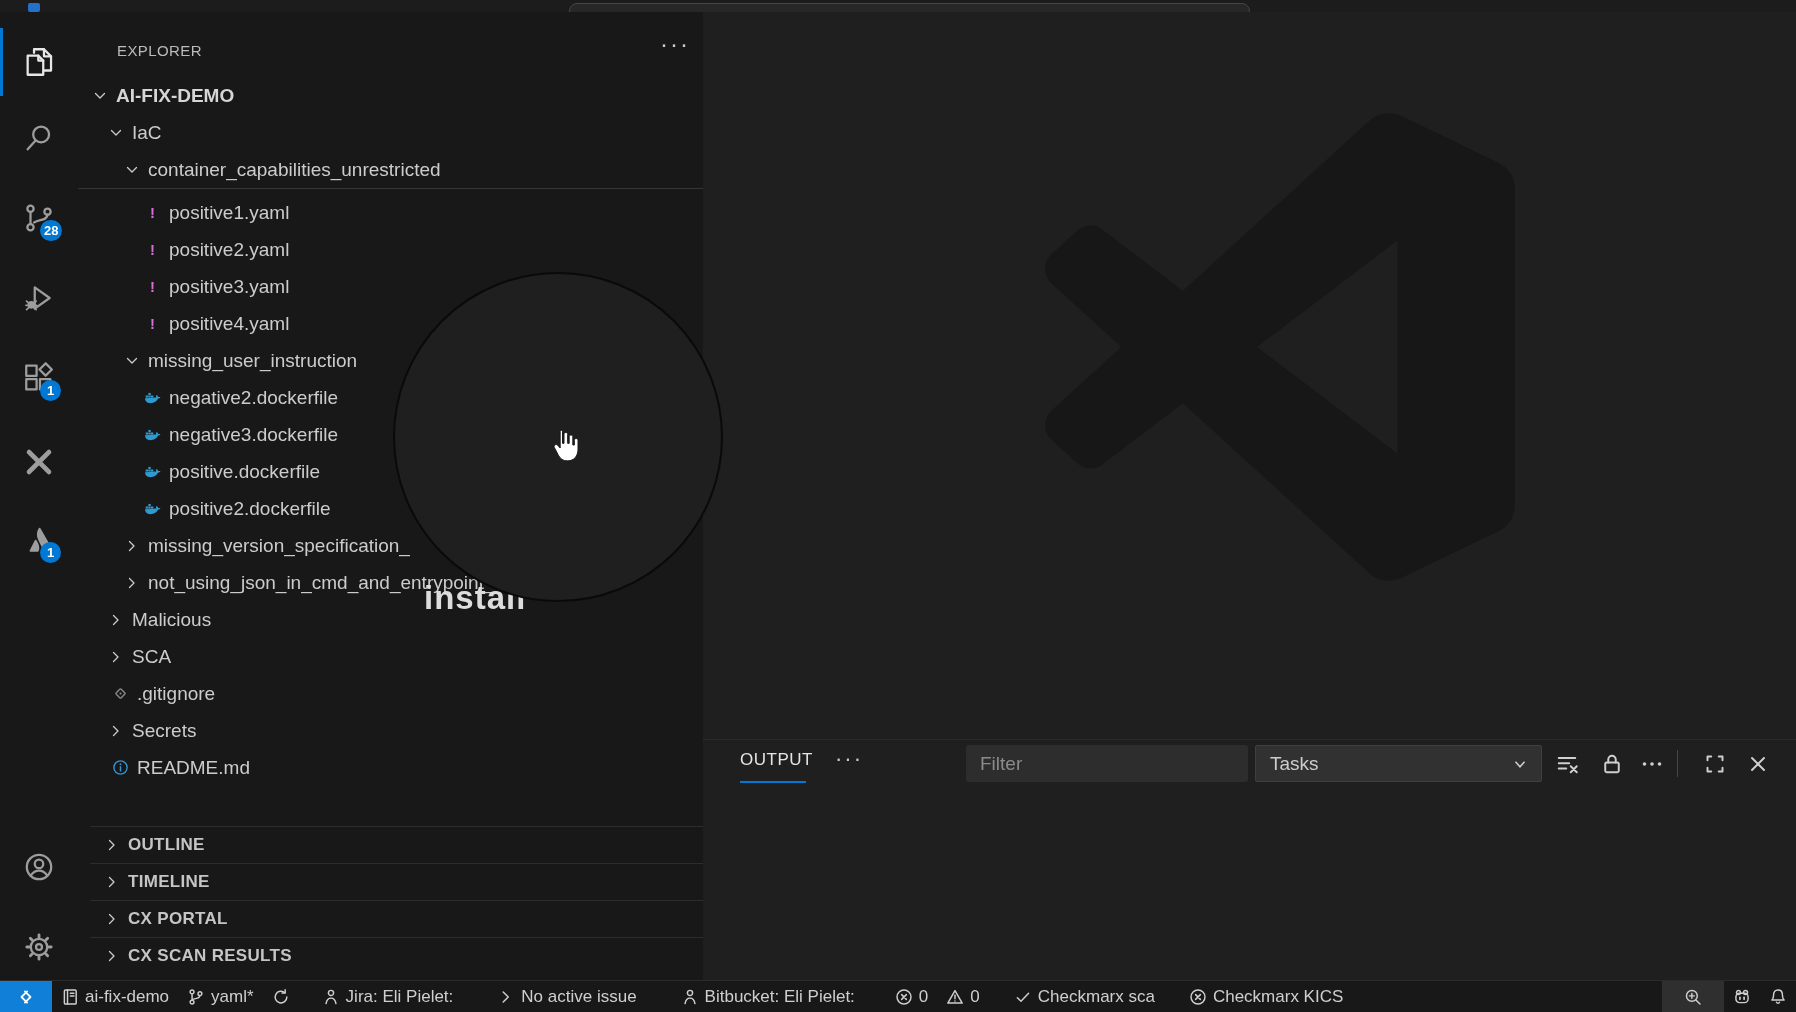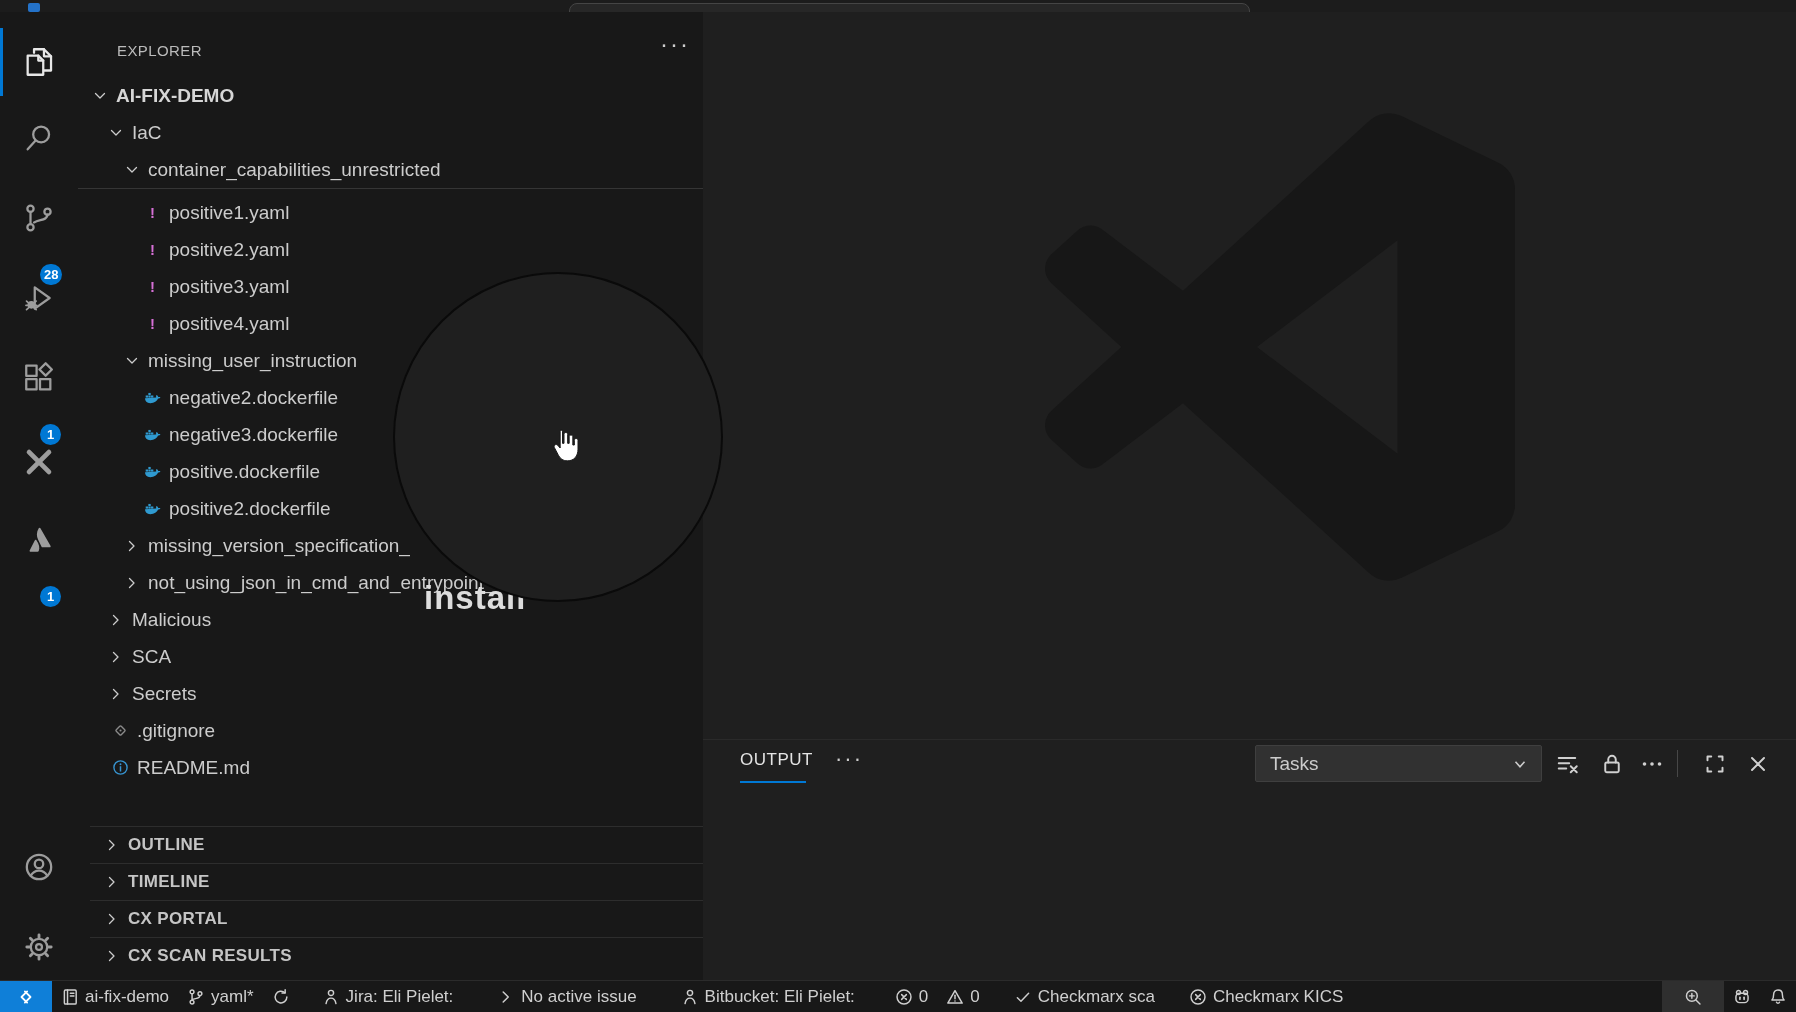--- a/index.html
+++ b/index.html
@@ -14,21 +14,21 @@
     background:#272727; border:1px solid #454545; border-radius:8px 8px 0 0; }
 
   
   #activitybar { position:absolute; left:0; top:12px; width:78px; height:968px; background:#181818; }
   .ab-item { position:absolute; left:0; width:78px; height:48px; cursor:pointer; }
   .ab-item .ab-icon { position:absolute; left:22px; top:7px; width:34px; height:34px; color:#9d9d9d; }
   .ab-item.active .ab-icon { color:#e7e7e7; }
   .ab-item.active .ab-bar { position:absolute; left:0; top:-10px; width:3px; height:68px; background:#0078d4; }
   .ab-badge { position:absolute; left:40px; top:26px; min-width:21px; height:21px; padding:0 4px;
     border-radius:11px; background:#0078d4; color:#ffffff; font-size:13px; font-weight:700;
-    display:flex; align-items:center; justify-content:center;margin-top:44px; }
+    display:flex; align-items:center; justify-content:center; }
   .ab-icon svg { width:100%; height:100%; }
 
   
   #sidebar { position:absolute; left:78px; top:12px; width:625px; height:968px; background:#181818; overflow:hidden; }
   #explorer-title { position:absolute; left:39px; top:30px; font-size:15px; letter-spacing:.4px; color:#bbbbbb; }
   #explorer-more { position:absolute; left:580px; top:18px; width:34px; height:28px; color:#cccccc;
     font-size:24px; letter-spacing:2px; text-align:center; cursor:pointer; }
   #tree-sticky { position:absolute; left:0; top:65px; width:625px; border-bottom:1px solid #353535; }
   #tree-rows { position:absolute; left:0; top:182px; width:625px; }
   .trow { position:relative; height:37px; display:flex; align-items:center; cursor:pointer; font-size:19px; color:#cccccc; white-space:nowrap; }
@@ -306,36 +306,36 @@
           <span class="tlabel">Malicious</span>
         </div>
         <div class="trow" style="padding-left: 30px; align-items: center;">
           <span class="twist">
             <svg viewBox="0 0 16 16" fill="none" stroke="currentColor" stroke-width="1.3" stroke-linecap="round" stroke-linejoin="round">
               <path d="M5.5 3.5 10 8l-4.5 4.5"></path>
             </svg>
           </span>
           <span class="tlabel">SCA</span>
         </div>
-        <div class="trow" style="padding-left: 30px;">
-          <span class="twist">
-            <svg viewBox="0 0 16 16" fill="none" stroke="currentColor" stroke-width="1.3" stroke-linecap="round" stroke-linejoin="round">
-              <path d="M5.5 3.5 10 8l-4.5 4.5"></path>
-            </svg>
-          </span>
-          <span class="tlabel">Secrets</span>
-        </div>
         <div class="trow" style="padding-left: 34px;">
           <span class="ticon">
             <svg viewBox="0 0 16 16" fill="none" stroke="currentColor" stroke-width="1.3" stroke-linecap="round" stroke-linejoin="round">
               <rect x="4.7" y="4.7" width="6.6" height="6.6" rx="1" transform="rotate(45 8 8)" stroke="#8a8a8a"></rect>
               <circle cx="8" cy="8" r="1" fill="#8a8a8a" stroke="none"></circle>
             </svg>
           </span>
           <span class="tlabel">.gitignore</span>
+        </div>
+        <div class="trow" style="padding-left: 30px;">
+          <span class="twist">
+            <svg viewBox="0 0 16 16" fill="none" stroke="currentColor" stroke-width="1.3" stroke-linecap="round" stroke-linejoin="round">
+              <path d="M5.5 3.5 10 8l-4.5 4.5"></path>
+            </svg>
+          </span>
+          <span class="tlabel">Secrets</span>
         </div>
         <div class="trow" style="padding-left: 34px;">
           <span class="ticon">
             <svg viewBox="0 0 16 16" fill="none" stroke="#3794d1" stroke-width="1.3">
               <circle cx="8" cy="8" r="6.2"></circle>
               <circle cx="8" cy="4.9" r=".9" fill="#3794d1" stroke="none"></circle>
               <rect x="7.3" y="6.8" width="1.4" height="5" fill="#3794d1" stroke="none"></rect>
             </svg>
           </span>
           <span class="tlabel">README.md</span>
@@ -375,20 +375,21 @@
           <path fill="#171717" d="M23.15 2.587 18.21.21a1.494 1.494 0 0 0-1.705.29l-9.46 8.63-4.12-3.128a.999.999 0 0 0-1.276.057L.327 7.261A1 1 0 0 0 .326 8.74L3.899 12 .326 15.26a1 1 0 0 0 .001 1.479L1.65 17.94a.999.999 0 0 0 1.276.057l4.12-3.128 9.46 8.63a1.492 1.492 0 0 0 1.704.29l4.942-2.377A1.5 1.5 0 0 0 24 20.06V3.939a1.5 1.5 0 0 0-.85-1.352zm-5.146 14.861L10.826 12l7.178-5.448z"></path>
         </svg>
     </div>
   </div>
 
   <div id="panel">
     <div id="panel-header">
       <div id="output-tab">OUTPUT</div>
       <div id="output-underline"></div>
       <div id="panel-more">···</div>
+      <input id="panel-filter" placeholder="Filter" style="">
       <div id="tasks-dropdown">
         <span>Tasks</span>
         <span id="tasks-chevron"><svg viewBox="0 0 16 16">
               <path d="m4 6 4 4.5L12 6" fill="none" stroke="currentColor" stroke-width="1.4"></path>
             </svg></span>
       </div>
       <div id="panel-icons">
           <div class="picon" style="left: 852px;"><svg viewBox="0 0 16 16" fill="none" stroke="currentColor" stroke-width="1.3" stroke-linecap="round" stroke-linejoin="round">
               <path d="M2.5 4h11M2.5 7.5h7M2.5 11h5"></path>
               <path d="m10.5 9.5 4 4M14.5 9.5l-4 4"></path>

